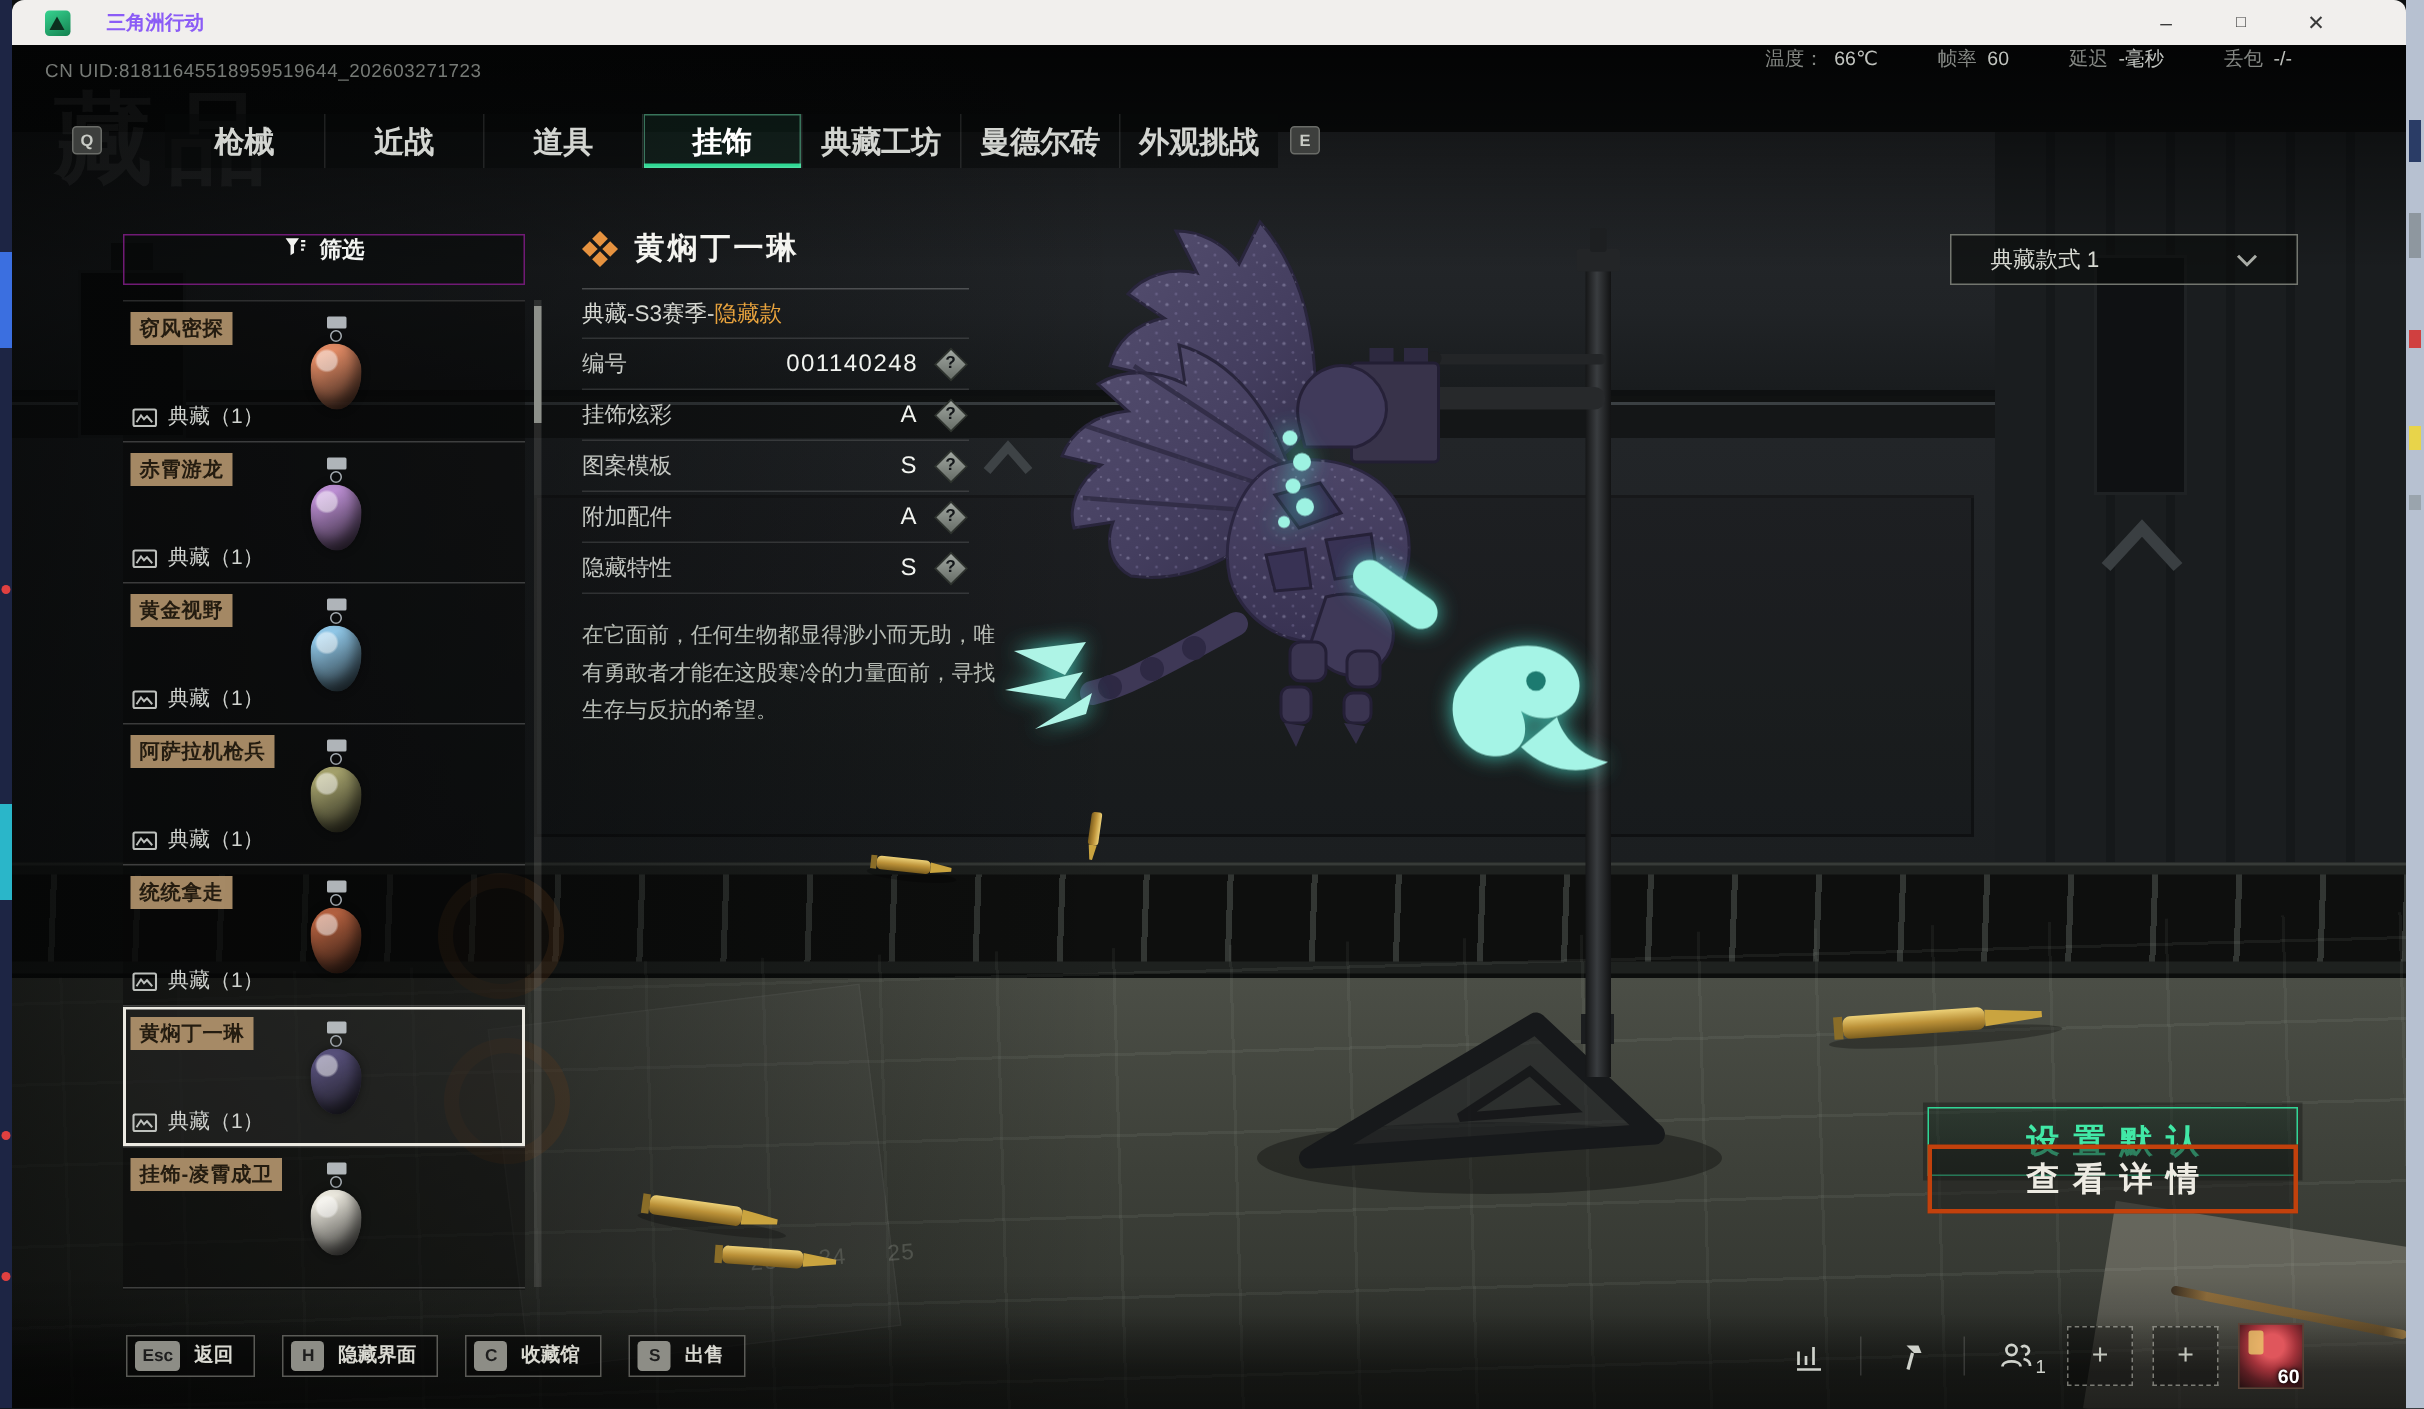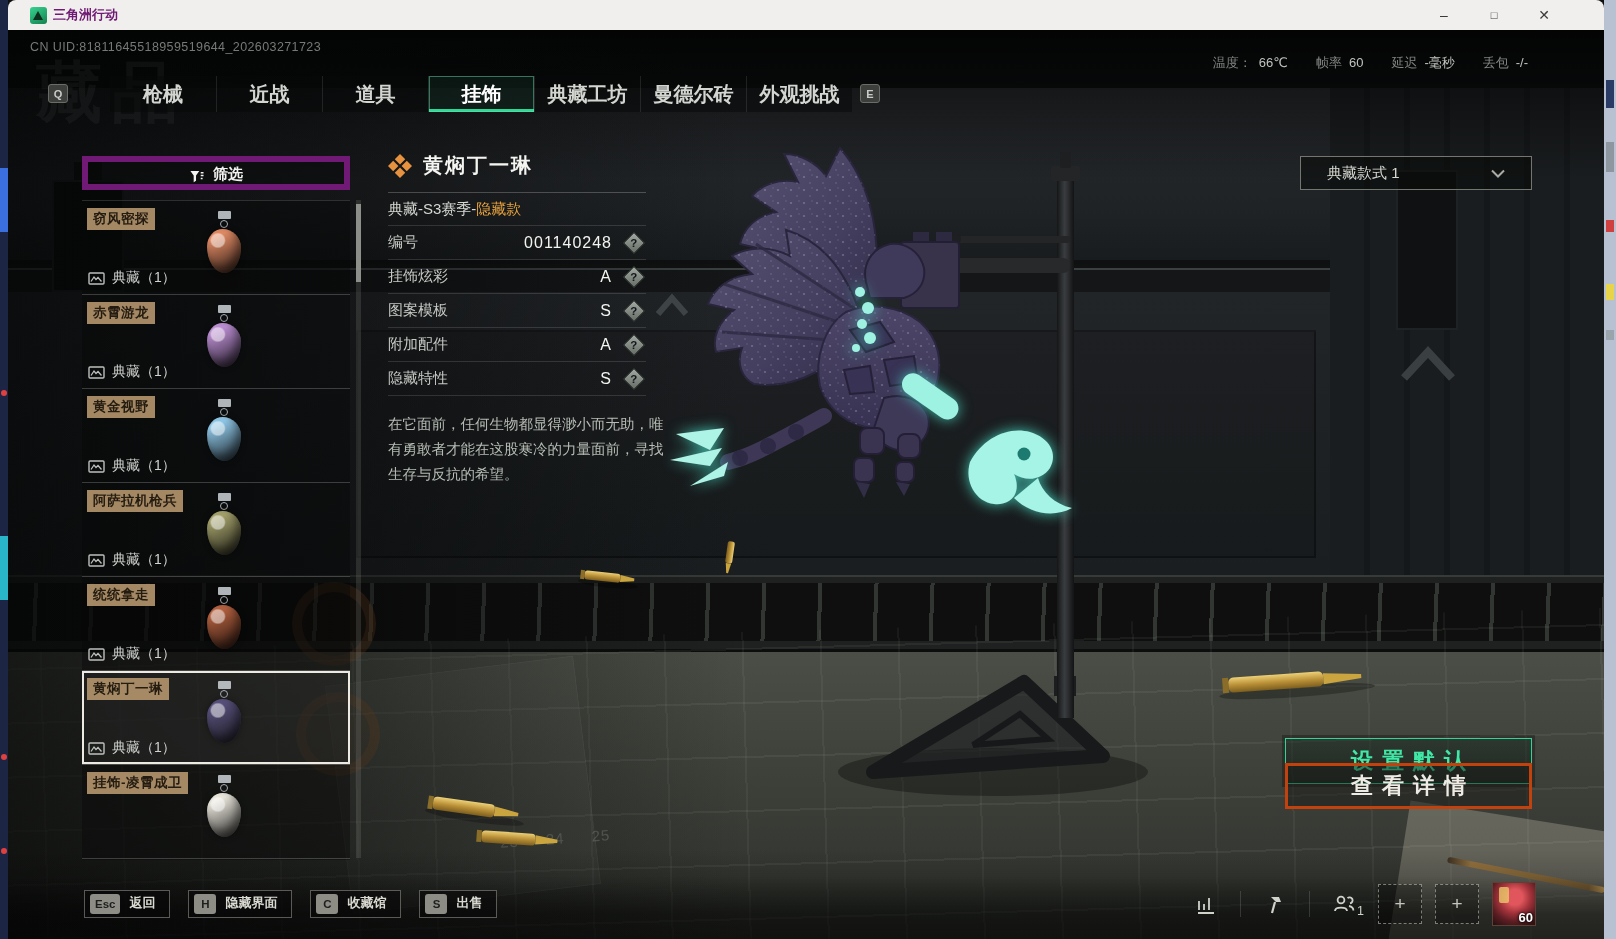--- a/index.html
+++ b/index.html
@@ -19,21 +19,21 @@
   .strip-right .r4{position:absolute;left:2px;top:284px;width:8px;height:16px;background:#e8d44a}
   .strip-right .r5{position:absolute;left:2px;top:330px;width:8px;height:10px;background:#9aa4ad}
 
   
   .titlebar{position:absolute;left:8px;top:0;width:1596px;height:30px;background:#f1efed;
     border-radius:8px 8px 0 0;display:flex;align-items:center;z-index:5}
   .tb-logo{width:17px;height:17px;margin-left:22px;border-radius:3px;
     background:linear-gradient(150deg,#37d390,#14814f);position:relative}
   .tb-logo::after{content:"";position:absolute;left:3px;top:4px;border-left:5px solid transparent;
     border-right:5px solid transparent;border-bottom:9px solid #0c2f1e}
-  .tb-title{margin-left:6px;font-size:13px;color:#701a75;font-weight:700}
+  .tb-title{margin-left:24px;font-size:13px;color:#8b5cf6;font-weight:700}
   .tb-controls{margin-left:auto;margin-right:35px;display:flex}
   .tb-btn{width:50px;height:30px;display:flex;align-items:center;justify-content:center;
     color:#3a3a3a;font-size:14px;cursor:default}
   .tb-btn.max{font-size:11px}
 
   
   .game{position:absolute;left:8px;top:30px;width:1596px;height:909px;overflow:hidden;background:#101212;z-index:1}
 
   
   .scene{position:absolute;inset:0}
@@ -77,39 +77,39 @@
   .shade-left{position:absolute;left:0;top:0;width:740px;height:100%;
     background:linear-gradient(90deg,rgba(3,4,4,0.72) 0%,rgba(3,4,4,0.45) 45%,rgba(3,4,4,0) 100%)}
   .shade-bottom{position:absolute;left:0;bottom:0;width:100%;height:90px;
     background:linear-gradient(0deg,rgba(0,0,0,0.42),rgba(0,0,0,0))}
   .scene-svg{position:absolute;inset:0;z-index:2}
 
   
   .watermark{position:absolute;left:28px;top:18px;font-size:66px;font-weight:800;letter-spacing:10px;
     color:rgba(195,205,200,0.055);z-index:3}
   .uid{position:absolute;left:22px;top:10px;font-size:12.5px;color:#767a76;letter-spacing:.4px;z-index:6}
-  .stats{position:absolute;right:76px;top:24px;display:flex;gap:28px;font-size:13px;z-index:6}
+  .stats{position:absolute;right:76px;top:0;display:flex;gap:40px;font-size:13px;z-index:6}
   .stat span.l{color:#848783}.stat span.v{color:#c0c3be;margin-left:7px}
 
   
   .tabbar{position:absolute;left:102px;top:46px;display:flex;height:36px;z-index:6;
     background:rgba(8,10,9,0.55)}
   .tab{width:106px;display:flex;align-items:center;justify-content:center;font-size:20px;font-weight:600;
     color:#d3d5d1;border-left:1px solid rgba(255,255,255,0.10);cursor:pointer}
   .tab:first-child{border-left:none}
   .tab.active{color:#fff;background:rgba(90,220,170,0.07);
     box-shadow:inset 0 0 0 1px rgba(110,230,180,0.45), inset 0 -3px 0 #2fd894}
   .keycap{position:absolute;top:54px;width:20px;height:19px;background:#3d3f3d;border:1px solid #6a6c68;
     border-radius:3px;color:#c9ccc6;font-size:11px;font-weight:700;display:flex;align-items:center;
     justify-content:center;z-index:6}
   .keycap.kq{left:40px}.keycap.ke{left:852px}
 
   
   .filter-btn{position:absolute;left:74px;top:126px;width:268px;height:34px;z-index:6;cursor:pointer;
-    border:6px solid #701a75;background:rgba(8,9,9,0.5);display:flex;align-items:flex-end;justify-content:center;
+    border:1px solid #701a75;background:rgba(8,9,9,0.5);display:flex;align-items:flex-start;justify-content:center;
     gap:9px;color:#f2f3f0;font-size:15px;font-weight:700}
   .itemlist{position:absolute;left:74px;top:170px;width:268px;height:660px;z-index:6;overflow:hidden;
     border-top:1px solid rgba(255,255,255,0.14);background:rgba(6,7,7,0.42)}
   .cell{position:relative;height:94px;border-bottom:1px solid rgba(255,255,255,0.20);cursor:pointer}
   .cell.selected{box-shadow:inset 0 0 0 2px #eceae2;background:rgba(255,255,255,0.05)}
   .chip{position:absolute;left:5px;top:7px;background:rgba(178,148,108,0.92);color:#241c10;
     font-size:13.5px;font-weight:700;padding:2px 6px;letter-spacing:.5px}
   .thumb{position:absolute;left:112px;top:10px;width:60px;height:66px;display:flex;flex-direction:column;
     align-items:center}
   .thumb .tag{width:13px;height:8px;background:#ccd2d7;opacity:.85;border-radius:1px}

